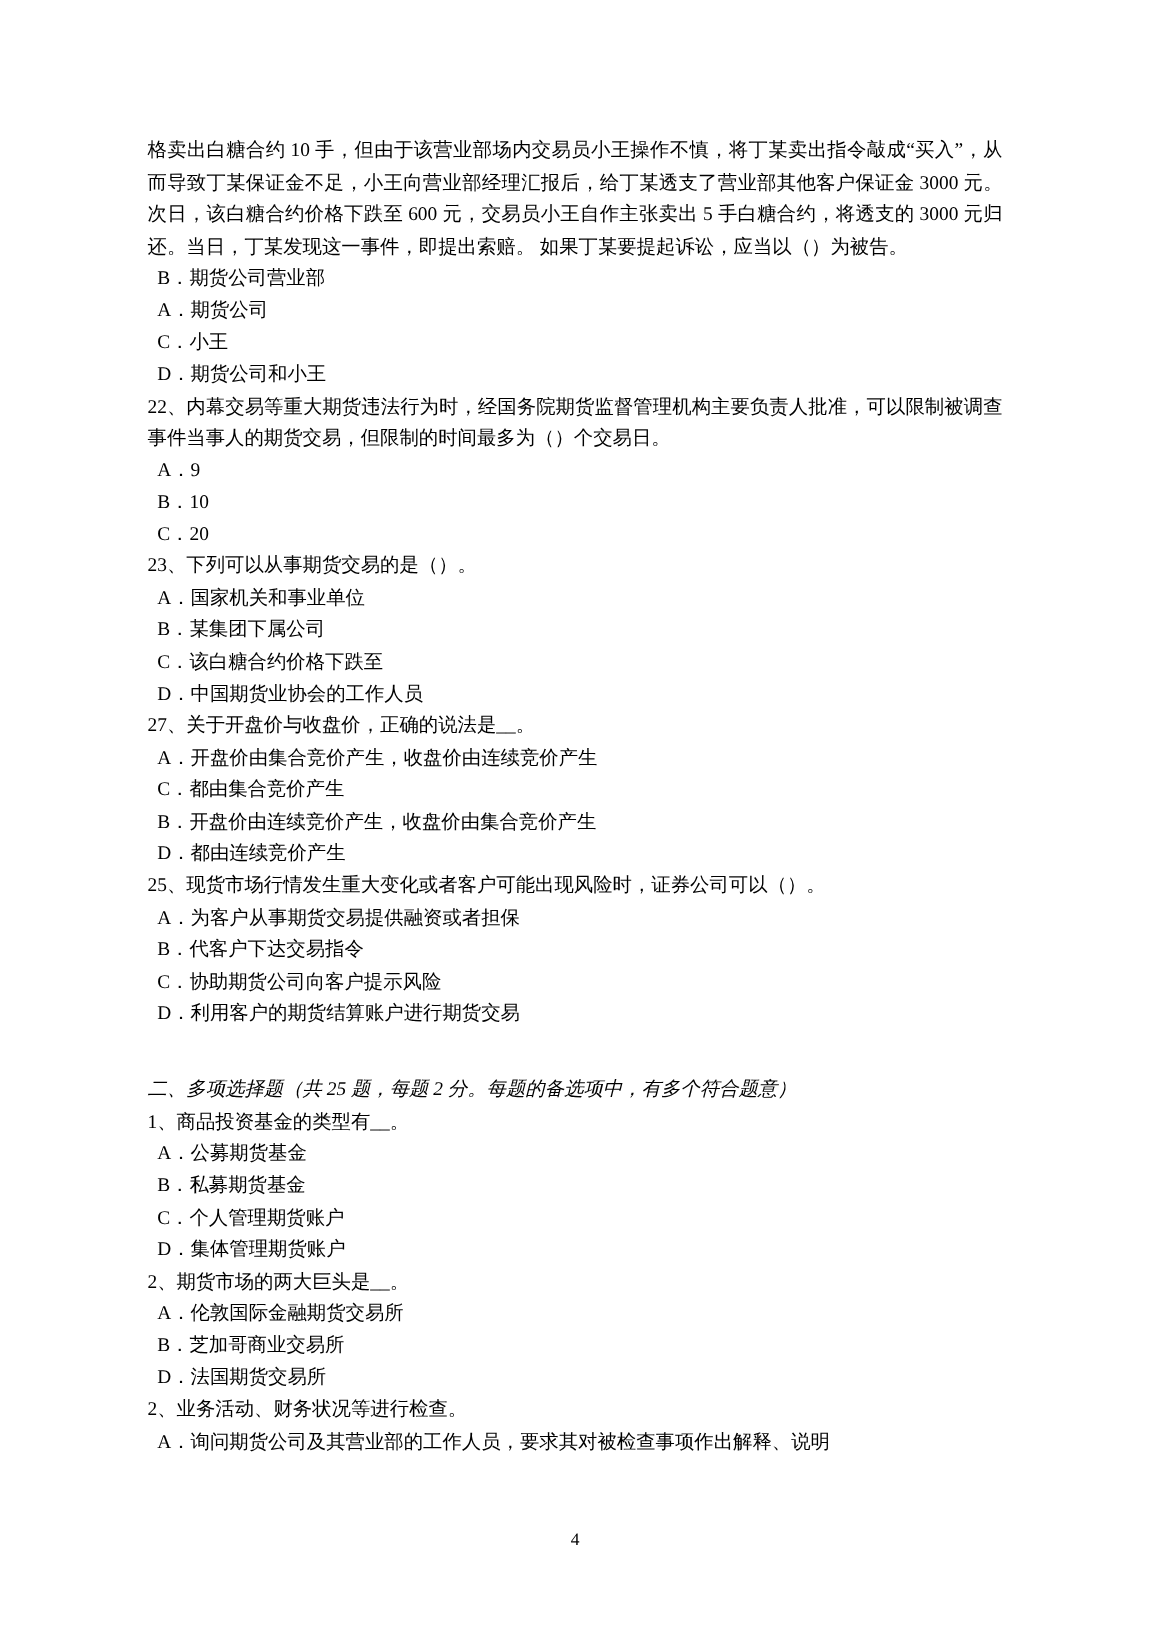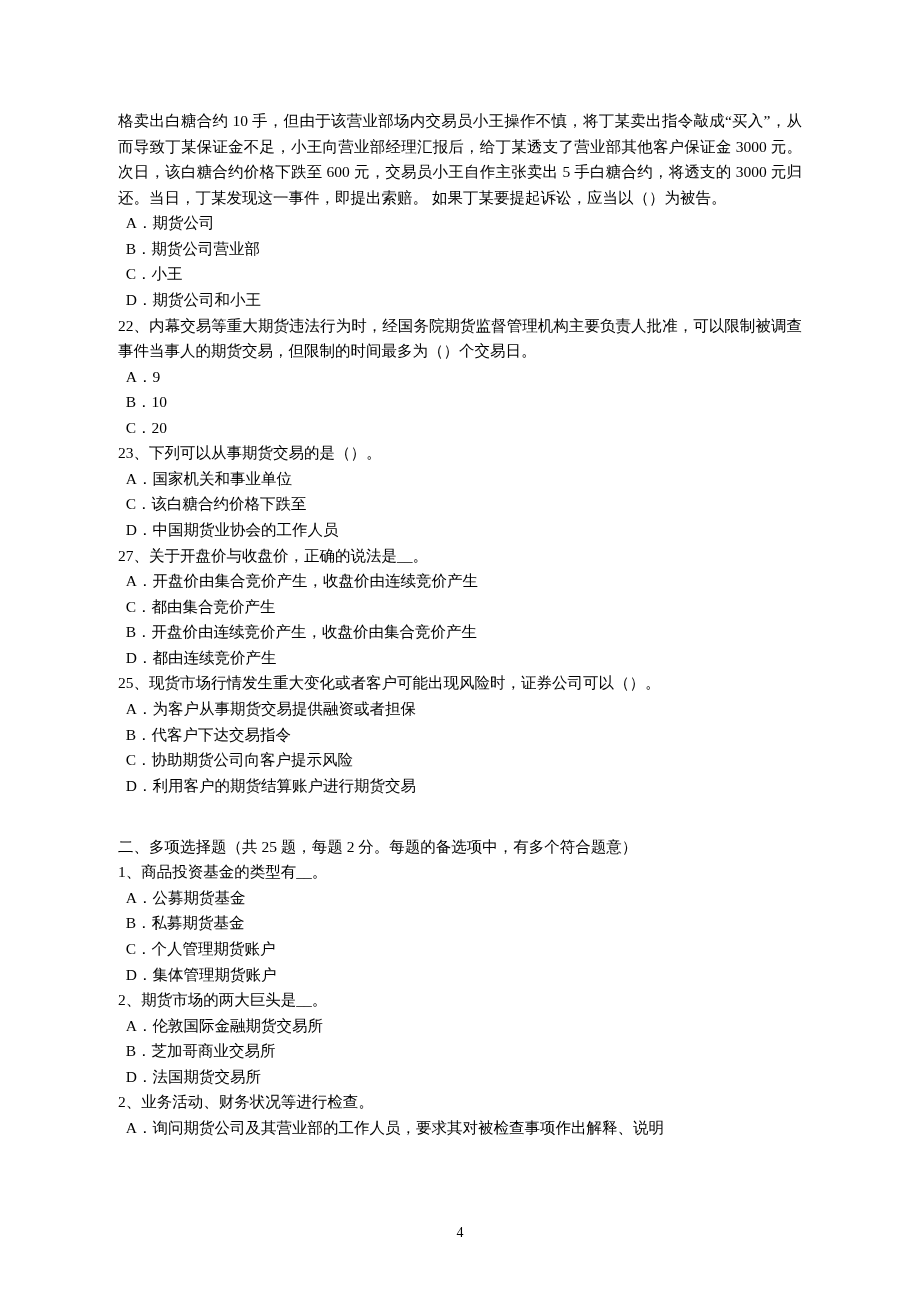--- a/index.html
+++ b/index.html
@@ -19,50 +19,52 @@
     position: relative;
   }
   .line {
     text-align: justify;
   }
   .opt {
     padding-left: 0.5em;
   }
   .sec-head {
     margin-top: 10px;
+    font-style: italic;
   }
   .page-num {
     position: absolute;
     bottom: 58px;
     left: 0;
     width: 100%;
     text-align: center;
     font-size: 14px;
     font-family: "Times New Roman", serif;
   }
 </style>
 </head>
 <body>
 
 <div class="page">
 
   <div class="line">格卖出白糖合约 10 手，但由于该营业部场内交易员小王操作不慎，将丁某卖出指令敲成“买入”，从而导致丁某保证金不足，小王向营业部经理汇报后，给丁某透支了营业部其他客户保证金 3000 元。次日，该白糖合约价格下跌至 600 元，交易员小王自作主张卖出 5 手白糖合约，将透支的 3000 元归还。当日，丁某发现这一事件，即提出索赔。 如果丁某要提起诉讼，应当以（）为被告。</div>
 
+  <div class="opt">B．期货公司营业部</div>
   <div class="opt">A．期货公司</div>
-  <div class="opt">B．期货公司营业部</div>
   <div class="opt">C．小王</div>
   <div class="opt">D．期货公司和小王</div>
 
   <div class="line">22、内幕交易等重大期货违法行为时，经国务院期货监督管理机构主要负责人批准，可以限制被调查事件当事人的期货交易，但限制的时间最多为（）个交易日。</div>
   <div class="opt">A．9</div>
   <div class="opt">B．10</div>
   <div class="opt">C．20</div>
 
   <div class="line">23、下列可以从事期货交易的是（）。</div>
   <div class="opt">A．国家机关和事业单位</div>
+  <div class="opt">B．某集团下属公司</div>
   <div class="opt">C．该白糖合约价格下跌至</div>
   <div class="opt">D．中国期货业协会的工作人员</div>
 
   <div class="line">27、关于开盘价与收盘价，正确的说法是__。</div>
   <div class="opt">A．开盘价由集合竞价产生，收盘价由连续竞价产生</div>
   <div class="opt">C．都由集合竞价产生</div>
   <div class="opt">B．开盘价由连续竞价产生，收盘价由集合竞价产生</div>
   <div class="opt">D．都由连续竞价产生</div>
 
   <div class="line">25、现货市场行情发生重大变化或者客户可能出现风险时，证券公司可以（）。</div>

